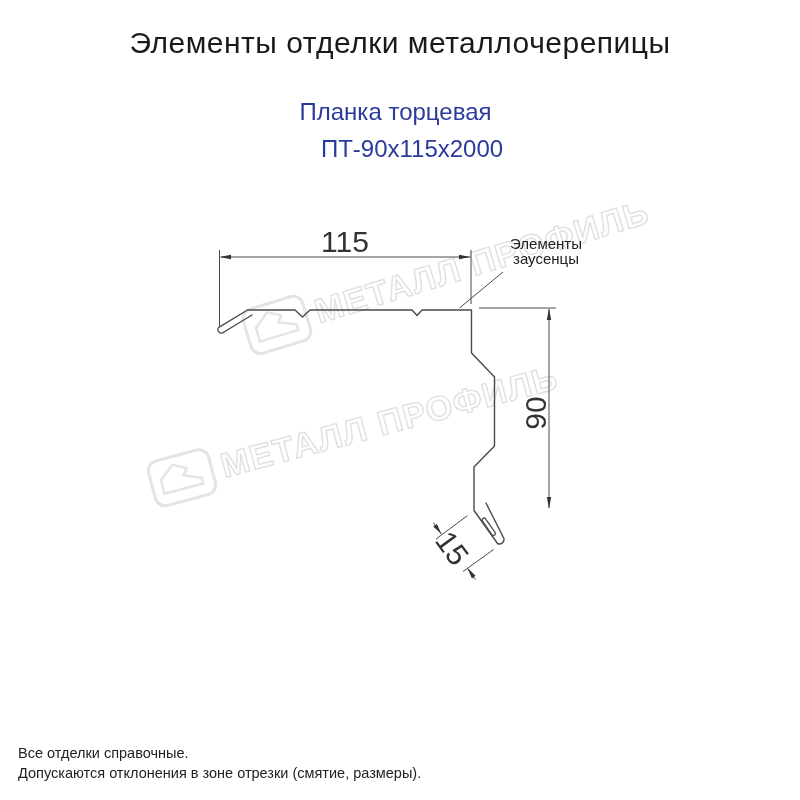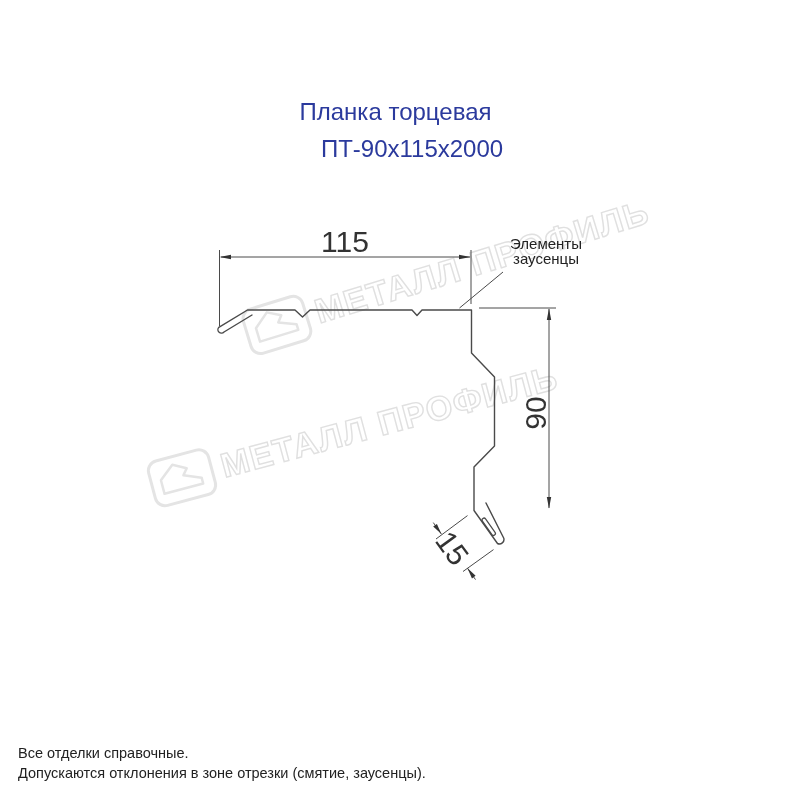--- a/index.html
+++ b/index.html
@@ -30,20 +30,21 @@
   .wm-text{
     font-size:34px;font-weight:bold;letter-spacing:1.5px;
     fill:none;stroke:#e0e0e0;stroke-width:1.4px;
   }
 </style>
 </head>
 <body>
 
 <div class="page">
 
+  <div class="page-title">Элементы отделки металлочерепицы</div>
   <div class="product-name">Планка торцевая</div>
   <div class="product-code">ПТ-90х115х2000</div>
 
   <svg class="drawing" viewBox="0 0 800 800" width="800" height="800">
 
     <g transform="translate(254,356) rotate(-17)">
       <rect x="0" y="-46" width="62" height="46" rx="10" fill="none" stroke="#e4e4e4" stroke-width="3"></rect>
       <path d="M 10,-12 L 10,-26 L 25,-38 L 38,-31 L 33,-25 L 50,-18 L 50,-12 Z" fill="none" stroke="#e4e4e4" stroke-width="2.5" stroke-linejoin="round"></path>
       <text class="wm-text" x="72" y="-12">МЕТАЛЛ ПРОФИЛЬ</text>
     </g>
@@ -93,15 +94,15 @@
 
     <line x1="503" y1="272" x2="459.5" y2="308" stroke="#4a4a4a" stroke-width="1"></line>
   </svg>
 
   <div class="face-label">
     <span>Элементы</span><br>
     <span>заусенцы</span>
   </div>
 
   <div class="footer l1">Все отделки справочные.</div>
-  <div class="footer l2">Допускаются отклонения в зоне отрезки (смятие, заусенцы).</div>
+  <div class="footer l2">Допускаются отклонения в зоне отрезки (смятие, размеры).</div>
 
 </div>
 
 </body></html>

